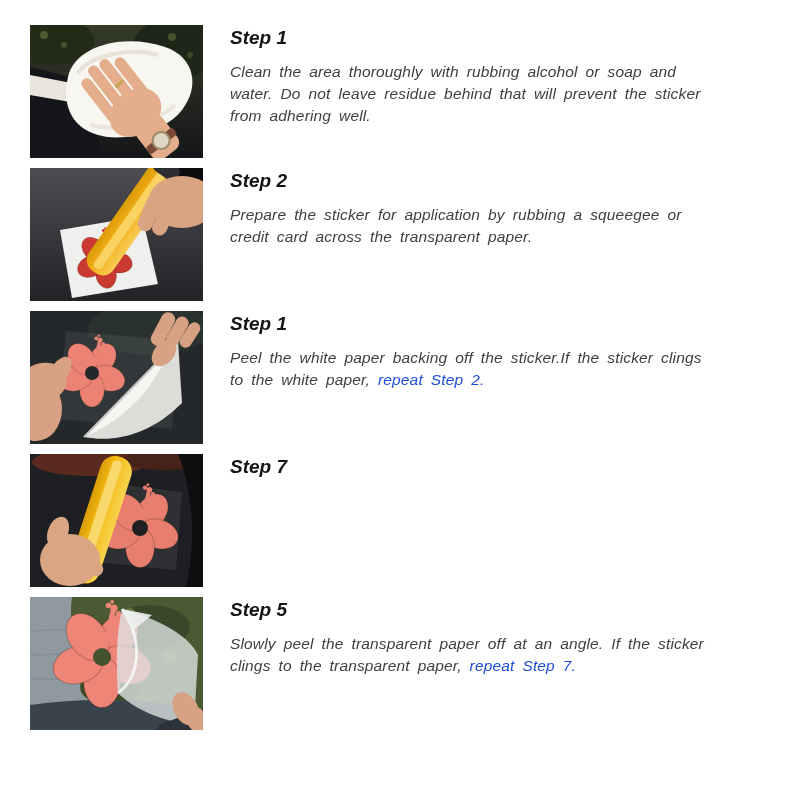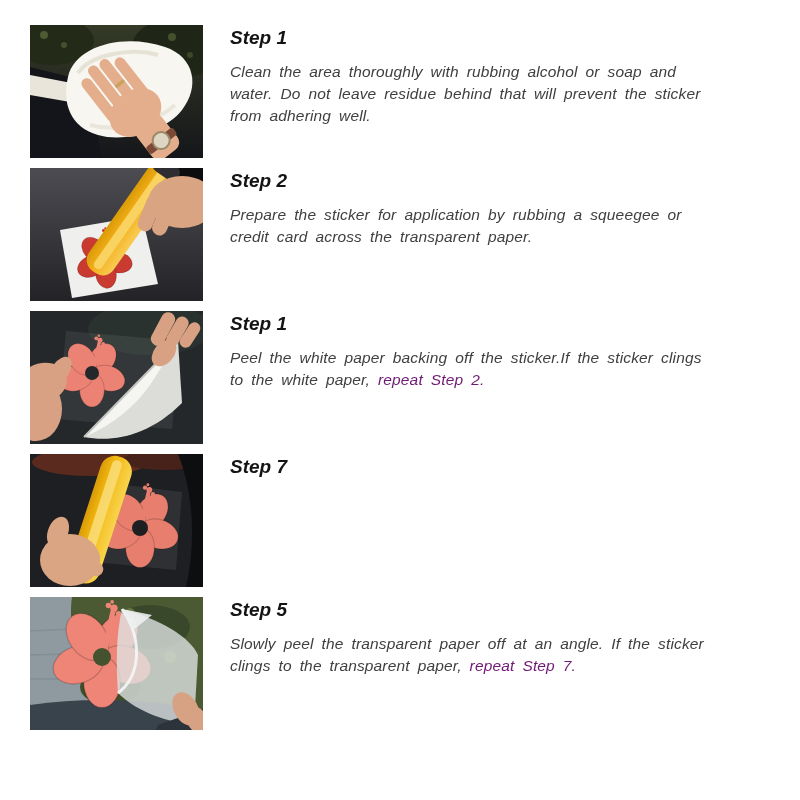--- a/index.html
+++ b/index.html
@@ -21,21 +21,21 @@
   }
   .photo svg{display:block;width:173px;height:133px;}
   .text{margin-left:27px;padding-top:2px;width:556px;font-style:italic;}
   .text h2{
     margin:0 0 12px 0;font-size:19px;font-weight:700;color:#141414;line-height:22px;
   }
   .text p{
     margin:0;font-size:15.5px;line-height:22px;color:#3f3f3f;
     white-space:pre-line;word-spacing:3.5px;letter-spacing:0.15px;
   }
-  .note{color:#701a75;}
+  .note{color:#1d4ed8;}
   .defs-holder{position:absolute;width:0;height:0;overflow:hidden;}
 </style>
 </head>
 <body>
 
 <svg class="defs-holder" aria-hidden="true">
   <defs>
     <g id="hibiscus">
       <g fill="currentColor" stroke="rgba(0,0,0,0.18)" stroke-width="1.5">
         <ellipse cx="0" cy="-27" rx="20" ry="28" transform="rotate(36)"></ellipse>

